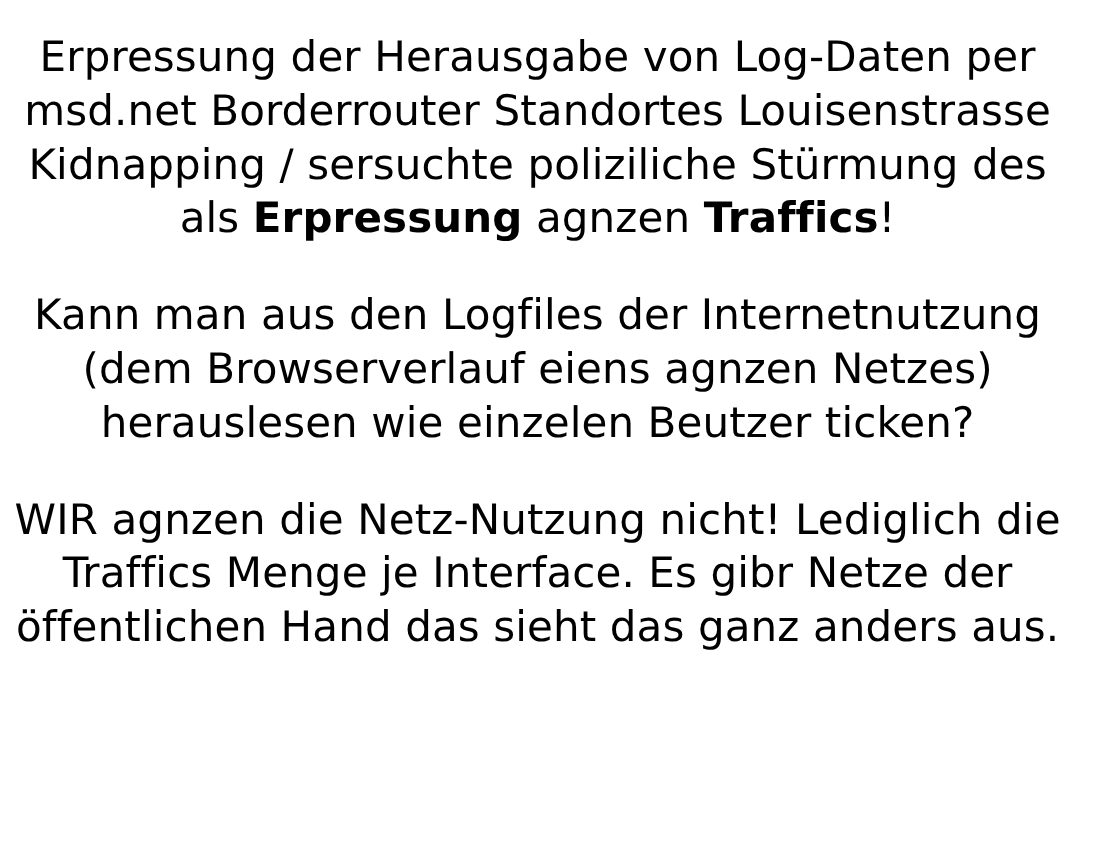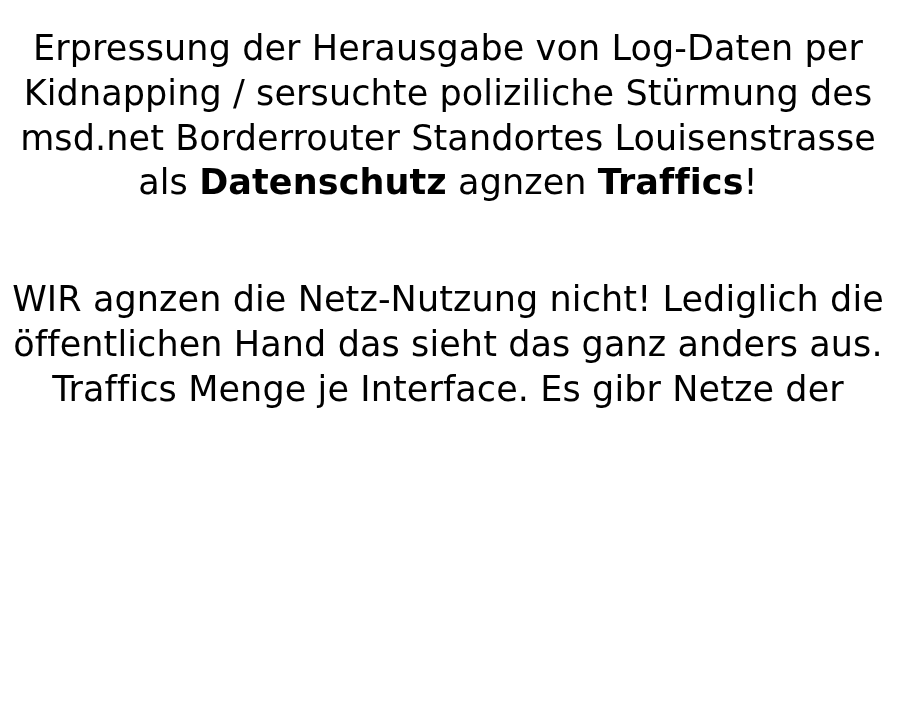--- a/index.html
+++ b/index.html
@@ -42,25 +42,30 @@
     font-weight: 700;
   }
 </style>
 </head>
 <body style="background: rgb(255, 255, 255); color: rgb(0, 0, 0);">
 
 <div class="slide">
   <div id="paragraphs-root">
       <div class="block first">
         <span class="line"><span>Erpressung der Herausgabe von Log-Daten per</span></span>
+        <span class="line"><span>msd.net Borderrouter Standortes Louisenstrasse</span></span>
         <span class="line"><span>Kidnapping / sersuchte poliziliche Stürmung des</span></span>
-        <span class="line"><span>msd.net Borderrouter Standortes Louisenstrasse</span></span>
-        <span class="line"><span>als </span><span class="b">Datenschutz</span><span> agnzen </span><span class="b">Traffics</span><span>!</span></span>
+        <span class="line"><span>als </span><span class="b">Erpressung</span><span> agnzen </span><span class="b">Traffics</span><span>!</span></span>
       </div>
       <div class="spacer"></div>
+      <div class="block">
+        <span class="line"><span>Kann man aus den Logfiles der Internetnutzung</span></span>
+        <span class="line"><span>(dem Browserverlauf eiens agnzen Netzes)</span></span>
+        <span class="line"><span>herauslesen wie einzelen Beutzer  ticken?</span></span>
+      </div>
       <div class="spacer"></div>
       <div class="block">
         <span class="line"><span>WIR agnzen die Netz-Nutzung nicht! Lediglich die</span></span>
+        <span class="line"><span>Traffics Menge je Interface. Es gibr Netze der</span></span>
         <span class="line"><span>öffentlichen Hand das sieht das ganz anders aus.</span></span>
-        <span class="line"><span>Traffics Menge je Interface. Es gibr Netze der</span></span>
       </div>
     </div>
 </div>
 
 </body></html>

